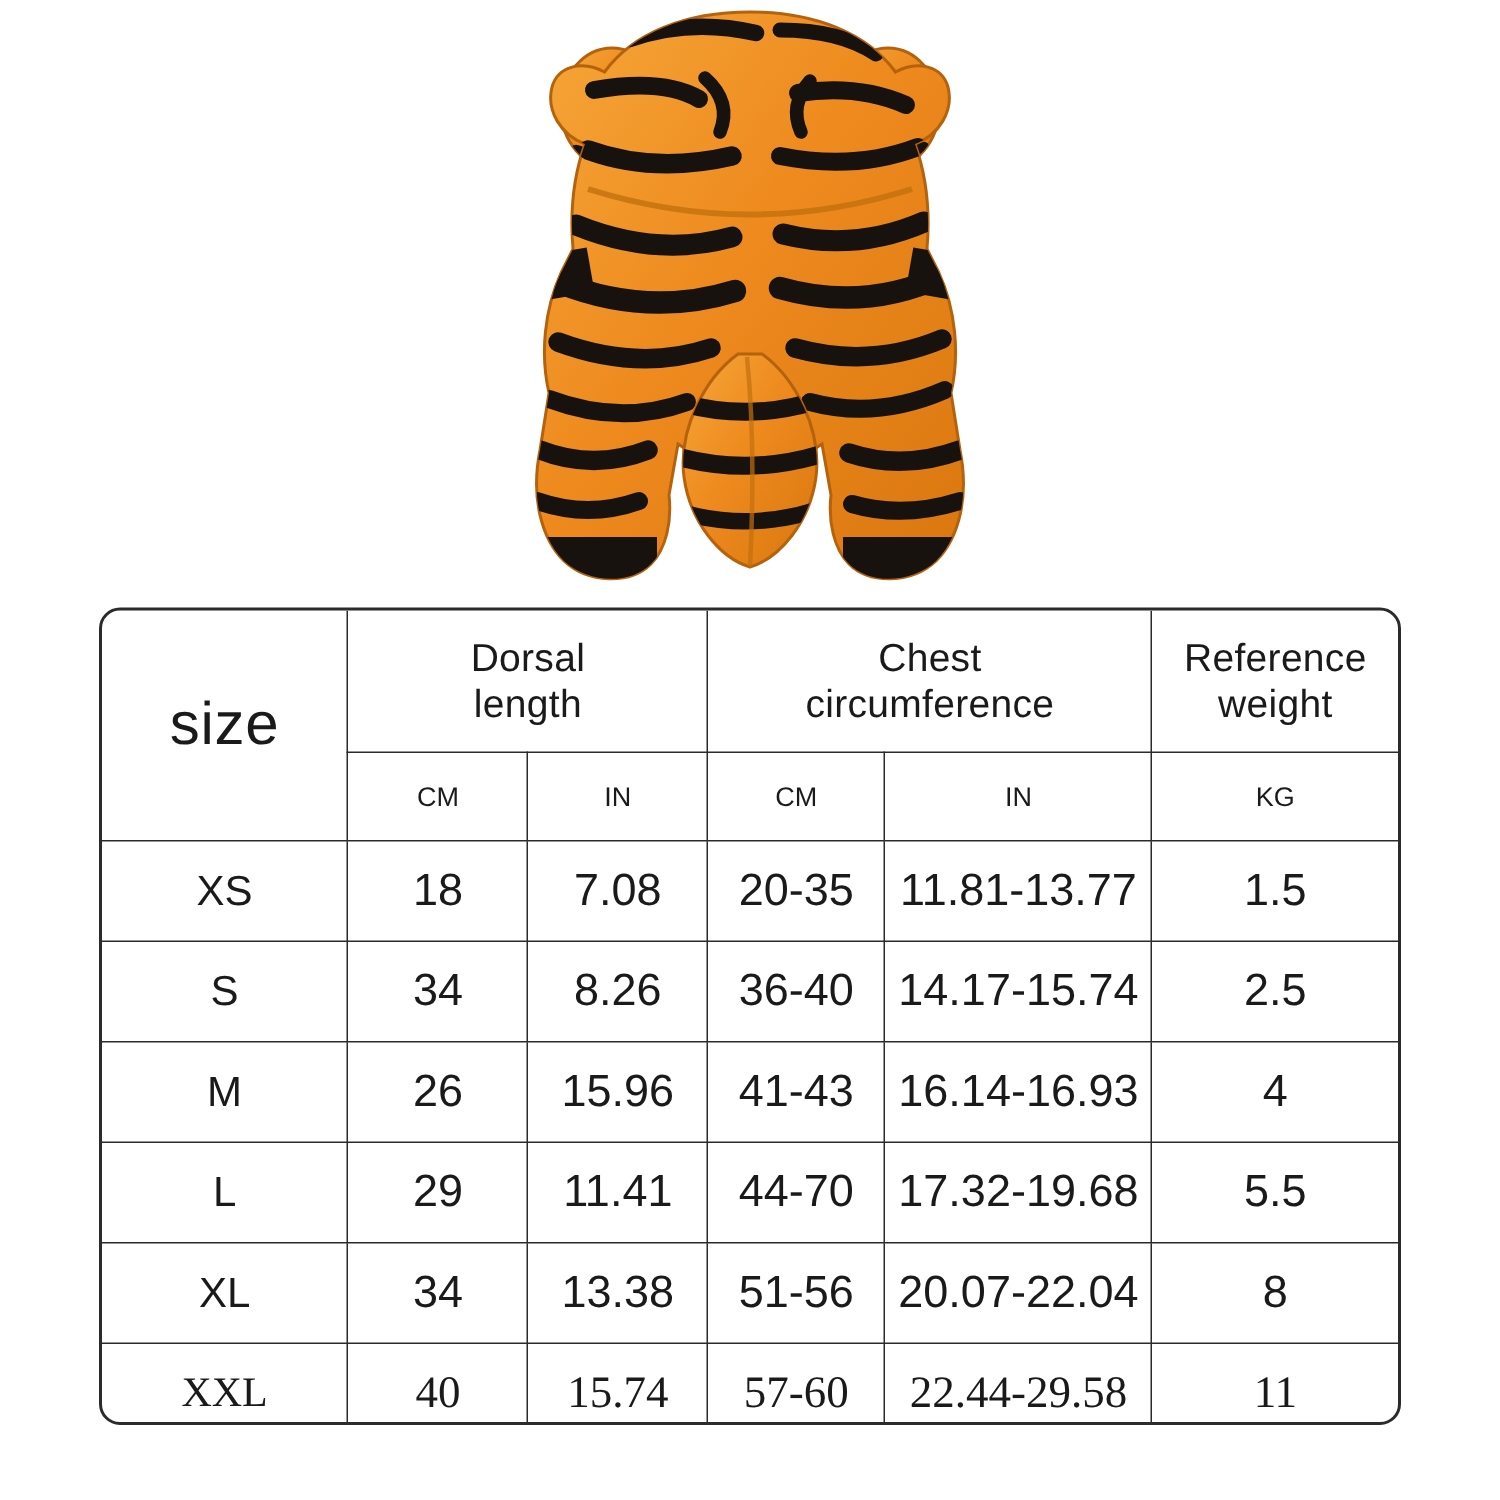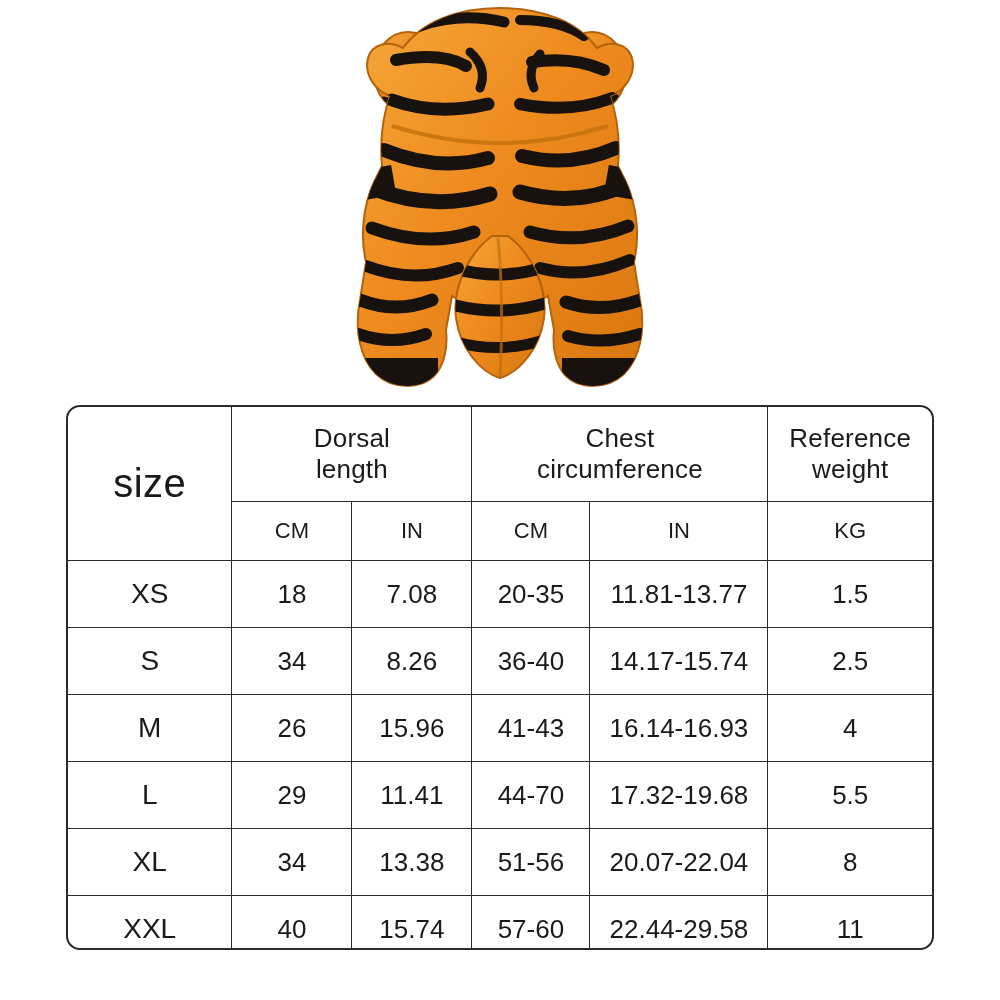--- a/index.html
+++ b/index.html
@@ -48,50 +48,50 @@
   table.size-table th {
     border: 1.5px solid #2b2b2b;
     text-align: center;
     vertical-align: middle;
     font-weight: normal;
     padding: 0;
   }
   
   table.size-table tr:first-child td,
   table.size-table tr:first-child th { border-top: none; }
-  table.size-table tr:last-child td { border-bottom: none; }
+  table.size-table tr:last-child td { border-bottom: none; font-family: Liberation Serif, serif; }
   table.size-table td:first-child,
   table.size-table th:first-child { border-left: none; }
   table.size-table td:last-child,
   table.size-table th:last-child { border-right: none; }
 
   .col-size   { width: 17.5%; }
   .col-num    { width: 12.8%; }
   .col-chest  { width: 12.6%; }
   .col-chestin{ width: 19.0%; }
   .col-weight { width: 17.5%; }
 
   .hdr-group {
     font-size: 26px;
     line-height: 1.18;
     letter-spacing: .2px;
   }
   .hdr-unit {
-    font-size: 22px;
+    font-size: 18px;
   }
   .size-word {
     font-size: 40px;
     letter-spacing: .5px;
     margin-left: 16px;
   }
   .row-label {
     font-size: 28px;
   }
   .cell-val {
-    font-size: 26px;
+    font-size: 30px;
   }
   .h-group-row td { height: 94px; }
   .h-unit-row td  { height: 58px; }
   .data-row td    { height: 66px; }
 </style>
 </head>
 <body>
 
 <div id="product-image">
   <svg viewBox="0 0 1000 400" width="1000" height="400" aria-hidden="true">

